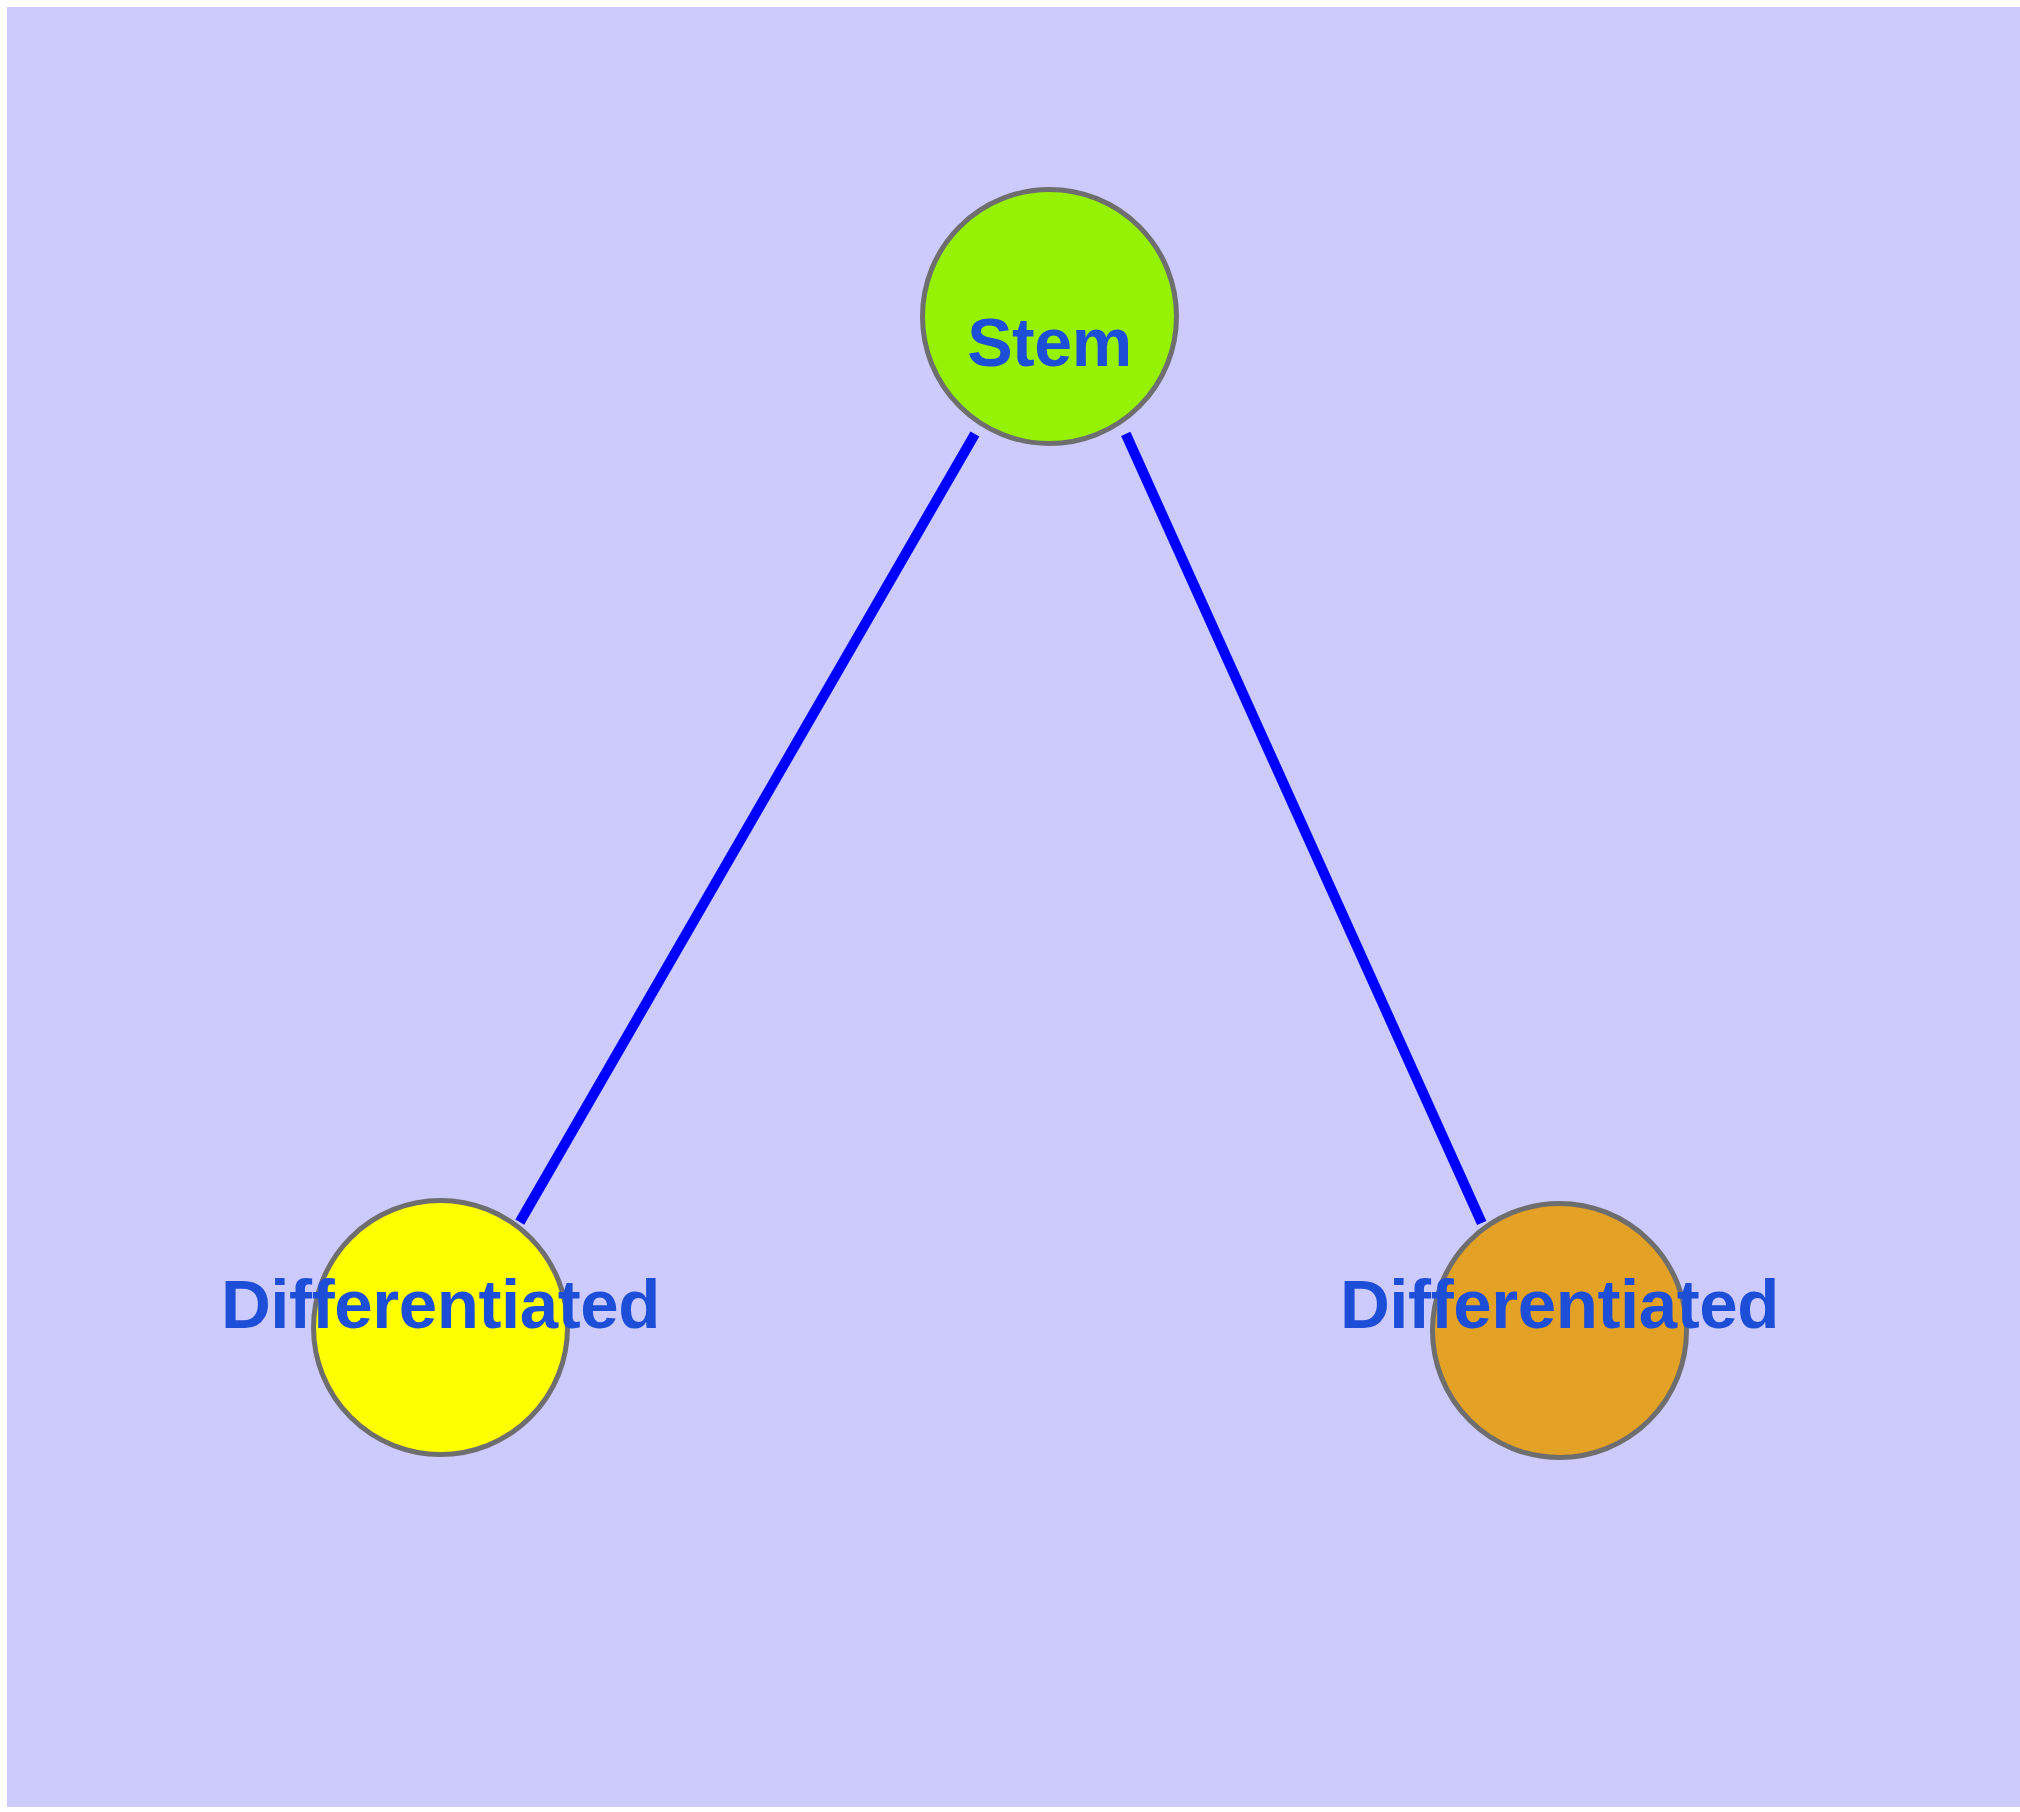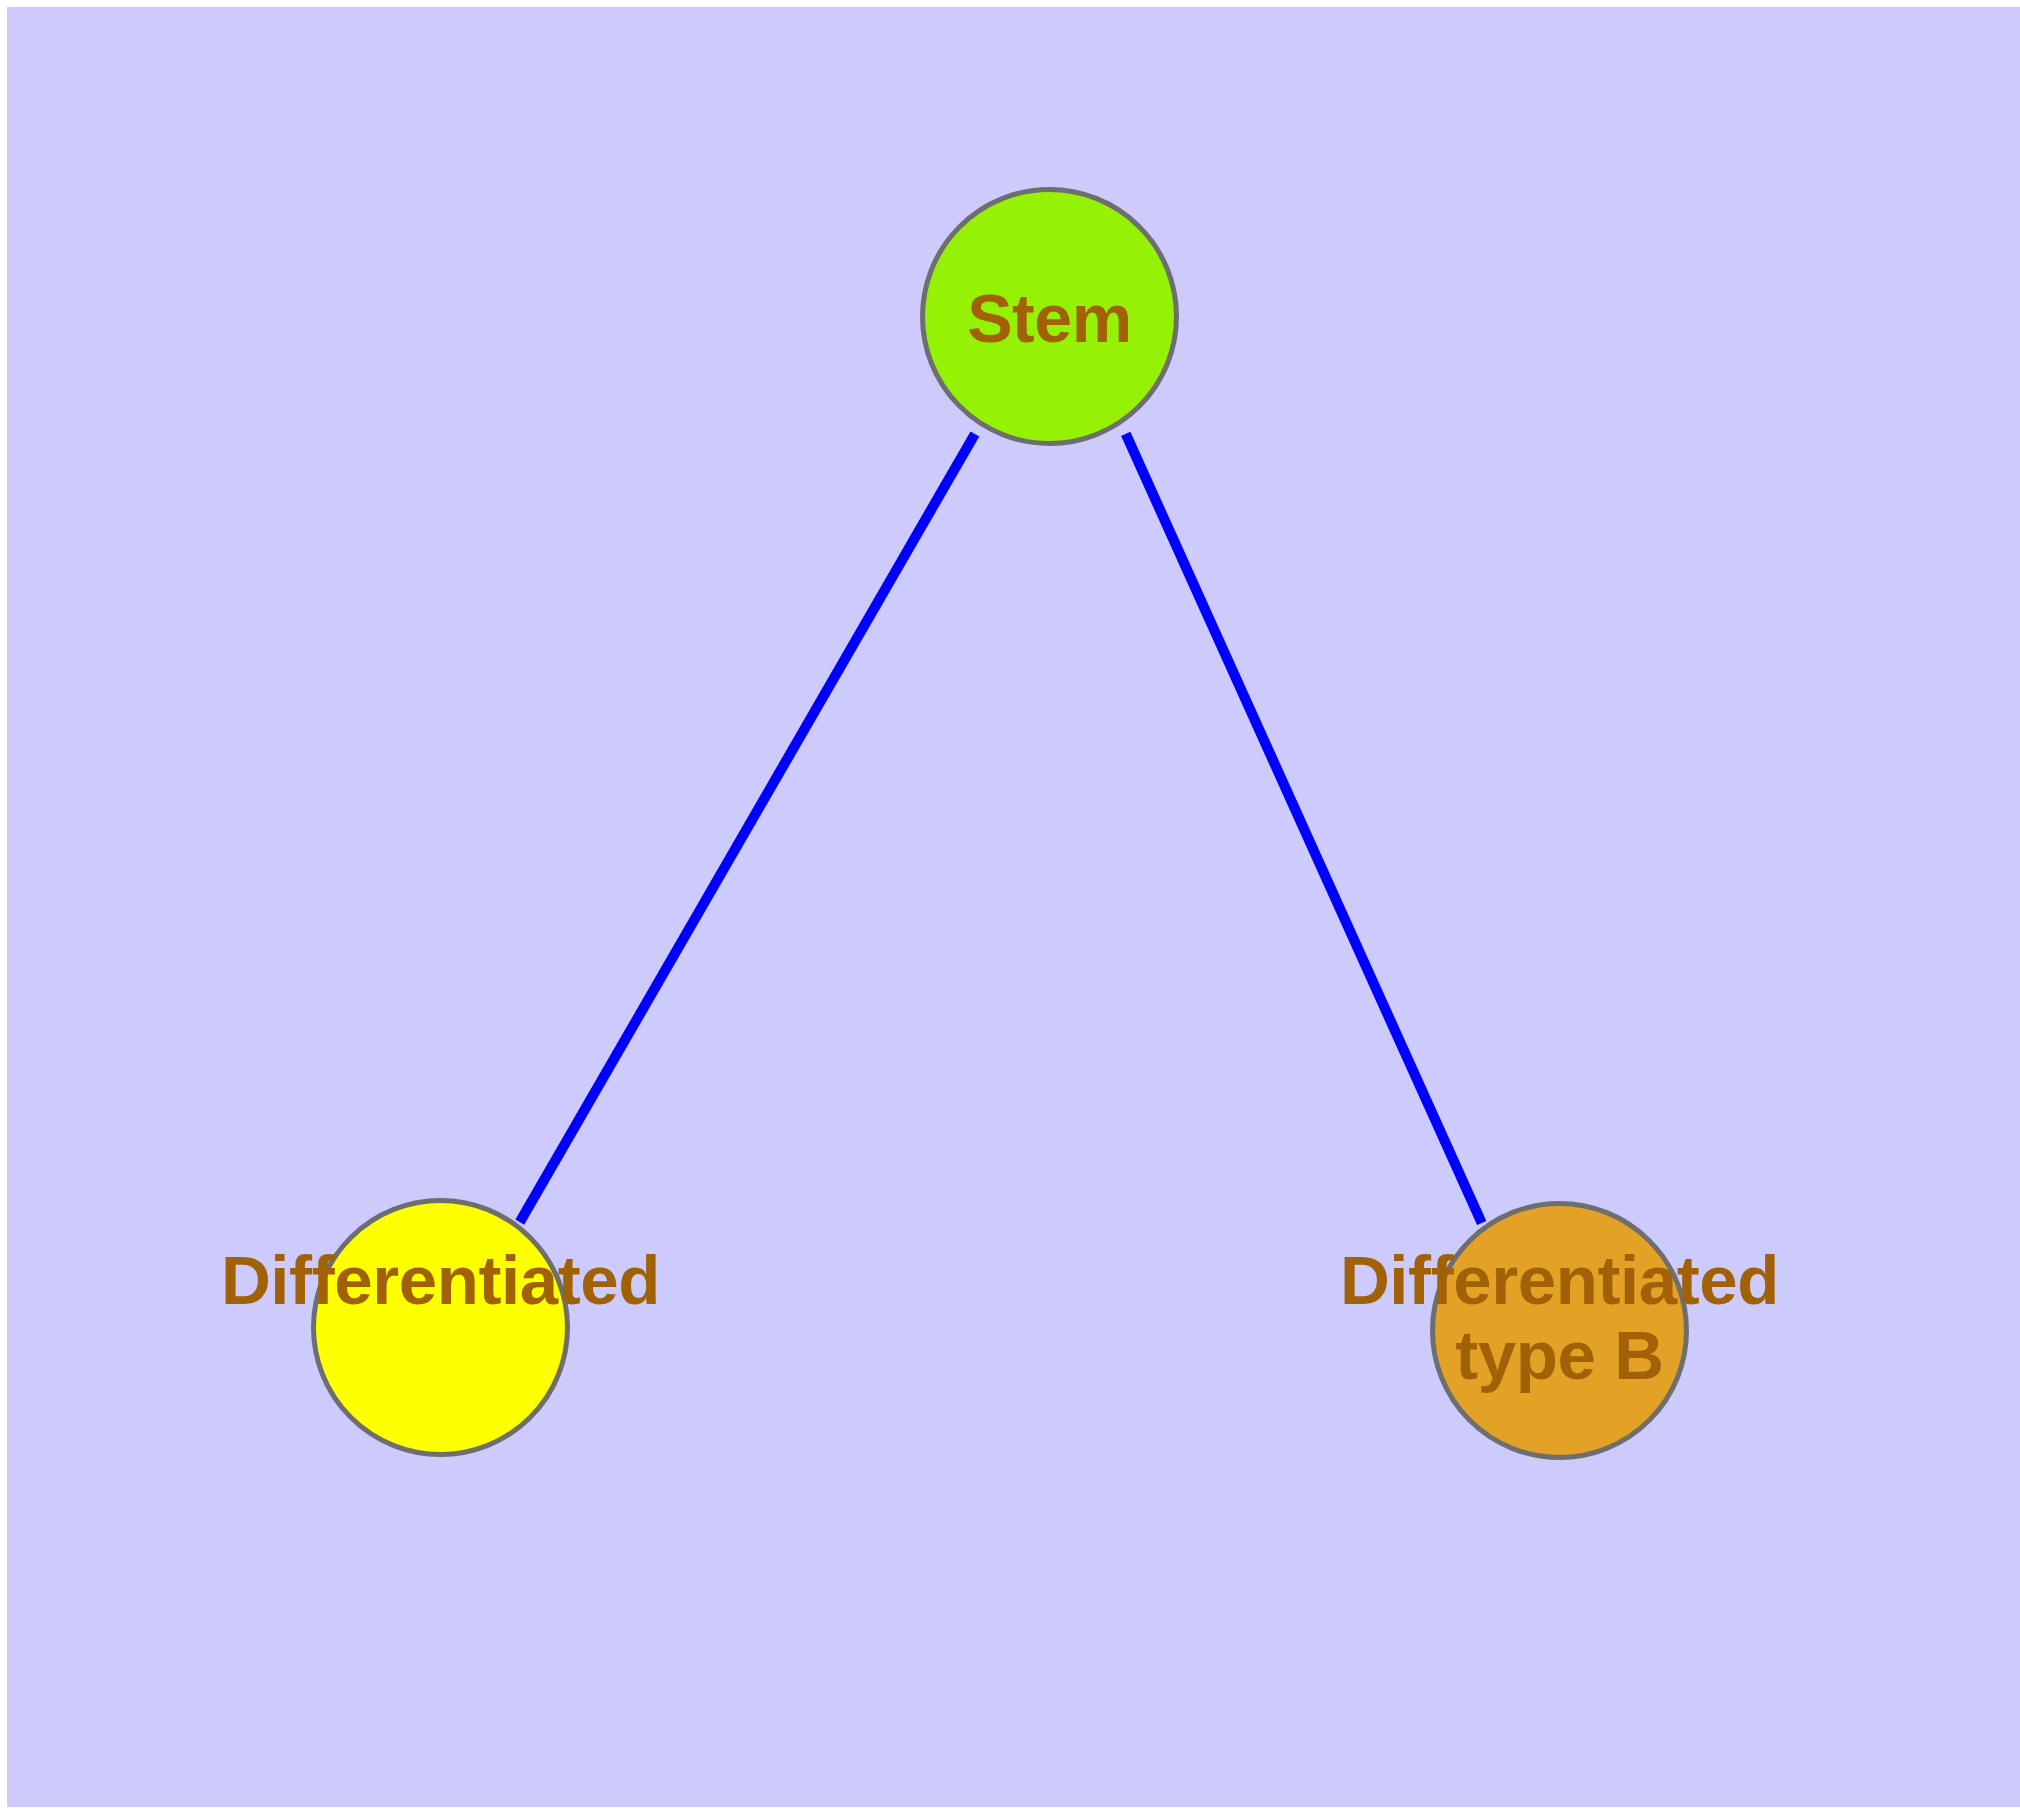--- a/index.html
+++ b/index.html
@@ -56,27 +56,28 @@
   }
   #node-diff-b {
     left: 1430px;
     top: 1201px;
     width: 259px;
     height: 259px;
     background: #e3a125;
   }
   .node-label {
     position: absolute;
-    color: #a16207;
+    color: #1d4ed8;
     font-weight: bold;
     text-align: center;
     white-space: pre;
     line-height: 1.08;
     letter-spacing: -0.4px;
     pointer-events: none;
+    margin-top: 24px;
   }
   #label-stem {
     left: 920px;
     top: 282px;
     width: 259px;
     font-size: 68px;
   }
   #label-diff-a {
     left: 186px;
     top: 1244px;
@@ -103,16 +104,16 @@
   </svg>
 
   <div class="node" id="node-stem"></div>
   <div class="node" id="node-diff-a"></div>
   <div class="node" id="node-diff-b"></div>
 
   <div class="node-label" id="label-stem">Stem</div>
 
   <div class="node-label" id="label-diff-a"><span>Differentiated</span><br></div>
 
-  <div class="node-label" id="label-diff-b"><span>Differentiated</span><br><span>type B</span></div>
+  <div class="node-label" id="label-diff-b"><span>Differentiated</span><br></div>
 
 </div>
 
 
 </body></html>

